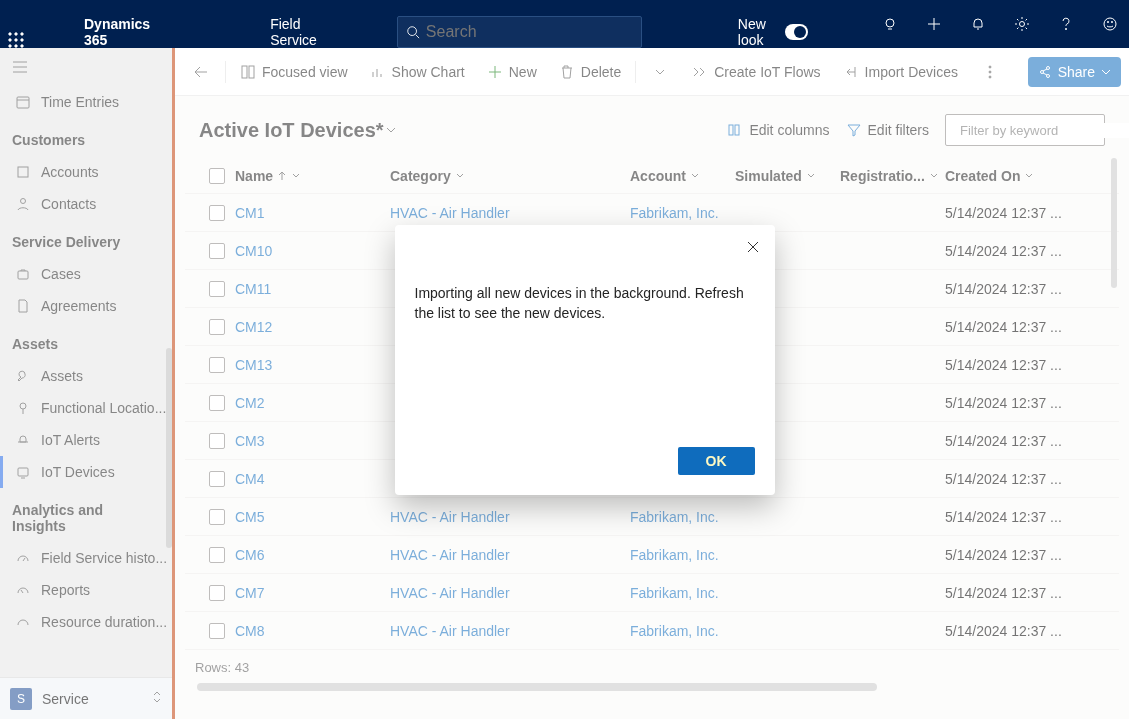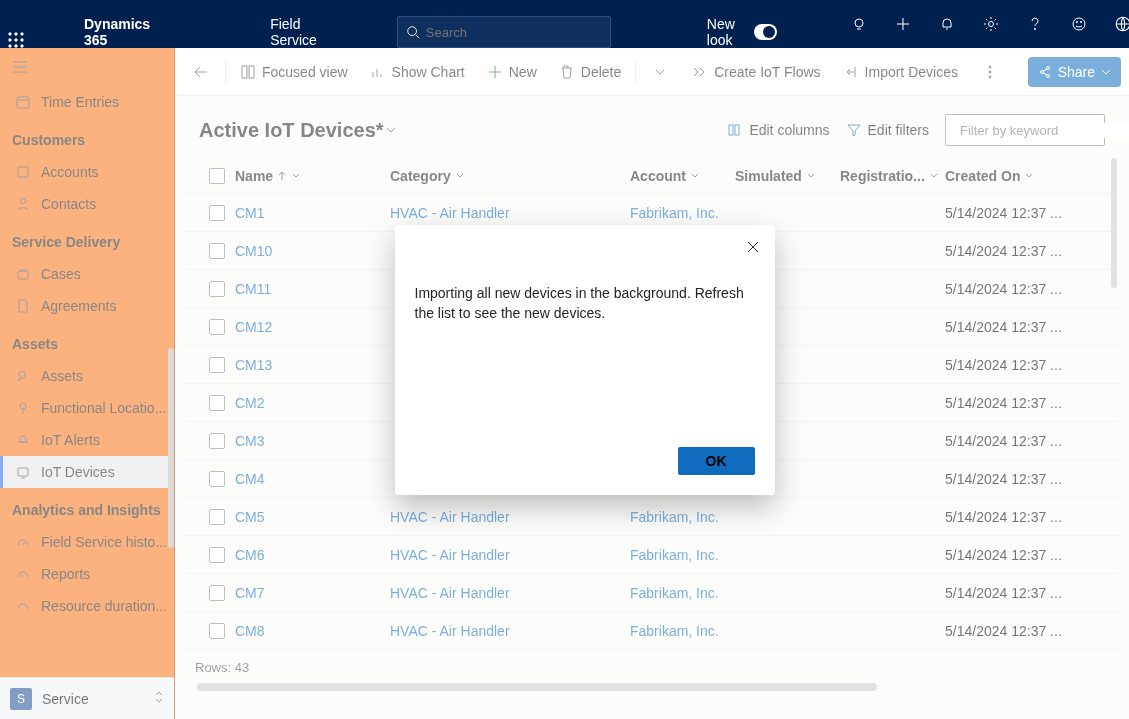--- a/index.html
+++ b/index.html
@@ -5,32 +5,32 @@
 * { box-sizing: border-box; margin: 0; padding: 0; }
 html, body { width: 1129px; height: 719px; overflow: hidden; font-family: "Segoe UI", Arial, sans-serif; font-size: 14px; background: #fff; }
 
 
 .topbar { height: 48px; background: #002050; color: #fff; display: flex; align-items: flex-end; padding: 0 8px; gap: 48px; }
 .topbar .waffle { width: 48px; display: flex; align-items: center; justify-content: center; cursor: pointer; }
 .topbar .brand { font-weight: 600; padding: 0 12px; }
 .topbar .divider-v { width: 1px; height: 24px; background: rgba(255,255,255,0.25); }
 .topbar .app-name { padding: 0 12px; }
 .topbar .search { margin-left: 20px; width: 450px; height: 32px; background: #0f2f5f; border: 1px solid #2a4f82; border-radius: 2px; display: flex; align-items: center; padding: 0 8px; color: #cfdcee; }
-.topbar .search input { background: transparent; border: none; outline: none; color: #cfdcee; flex: 1; margin-left: 6px; font-size: 13px; }
+.topbar .search input { background: transparent; border: none; outline: none; color: #cfdcee; flex: 1; margin-left: 6px; font-size: 16px; }
 .topbar .spacer { flex: 1; }
 .topbar .newlook { display: flex; align-items: center; gap: 8px; margin-right: 12px; font-size: 14px; }
 .toggle-on { width: 34px; height: 16px; border-radius: 8px; background: #fff; position: relative; }
 .toggle-on .knob { position: absolute; right: 2px; top: 2px; width: 12px; height: 12px; border-radius: 50%; background: #002050; }
 .topbar .icons { display: flex; gap: 0; }
 .topbar .icons .ibtn { width: 44px; height: 48px; display: flex; align-items: center; justify-content: center; cursor: pointer; }
 .topbar svg { stroke: #fff; fill: none; }
 
 
 .shell { display: flex; height: calc(719px - 48px); }
-.sidebar { width: 175px; background: #f97316; border-right: 1px solid #c2410c; display: flex; flex-direction: column; position: relative; }
+.sidebar { width: 175px; background: #e5e5e5; border-right: 3px solid #c2410c; display: flex; flex-direction: column; position: relative; }
 .sidebar-inner { flex: 1; overflow: hidden; }
 .hamburger-row { height: 38px; display: flex; align-items: center; padding-left: 12px; cursor: pointer; }
 .nav-heading { font-size: 14px; font-weight: 600; color: #242424; padding: 14px 12px 8px; }
 .nav-item { height: 32px; display: flex; align-items: center; gap: 10px; padding-left: 12px; font-size: 14px; color: #242424; cursor: pointer; border-left: 3px solid transparent; white-space: nowrap; overflow: hidden; text-overflow: ellipsis; }
 .nav-item span.lbl { overflow: hidden; text-overflow: ellipsis; }
 .nav-item.selected { background: #e6e6e6; border-left: 3px solid #2266e3; }
 .nav-item .nicon { width: 16px; display: flex; justify-content: center; }
 .nav-item .nicon svg { stroke: #555; fill: none; }
 
 .sidebar-scroll-track { position: absolute; right: 0; top: 300px; height: 300px; width: 6px; background: transparent; }
@@ -83,21 +83,21 @@
 
 .footer { height: 34px; display: flex; align-items: center; padding: 0 10px; font-size: 13px; color: #555; }
 
 
 .overlay { position: absolute; left: 0; top: 48px; right: 0; bottom: 0; background: rgba(255,255,255,0.45); pointer-events: none; }
 .modal { position: absolute; width: 380px; height: 270px; left: calc(50% - 190px + 20px); top: 225px; background: #fff; border-radius: 4px; box-shadow: 0 12px 30px rgba(0,0,0,0.25); z-index: 50; display: flex; flex-direction: column; padding: 20px; }
 .modal .close { position: absolute; right: 14px; top: 14px; cursor: pointer; }
 .modal .close svg { stroke: #333; fill: none; }
 .modal .msg { margin-top: 38px; font-size: 14px; color: #242424; line-height: 20px; }
 .modal .actions { margin-top: auto; display: flex; justify-content: flex-end; }
-.modal .okbtn { background: #0f6cbd; color: #000000; border: none; padding: 6px 28px; font-size: 14px; font-weight: 600; border-radius: 2px; cursor: pointer; }
+.modal .okbtn { background: #0f6cbd; color: #fef9c3; border: none; padding: 6px 28px; font-size: 14px; font-weight: 600; border-radius: 2px; cursor: pointer; }
 
 </style>
 </head>
 <body>
 
 <div class="topbar">
   <div class="waffle">
     <svg width="16" height="16" viewBox="0 0 16 16">
       <circle cx="2" cy="2" r="1.2" fill="#fff"></circle>
         <circle cx="8" cy="2" r="1.2" fill="#fff"></circle>

